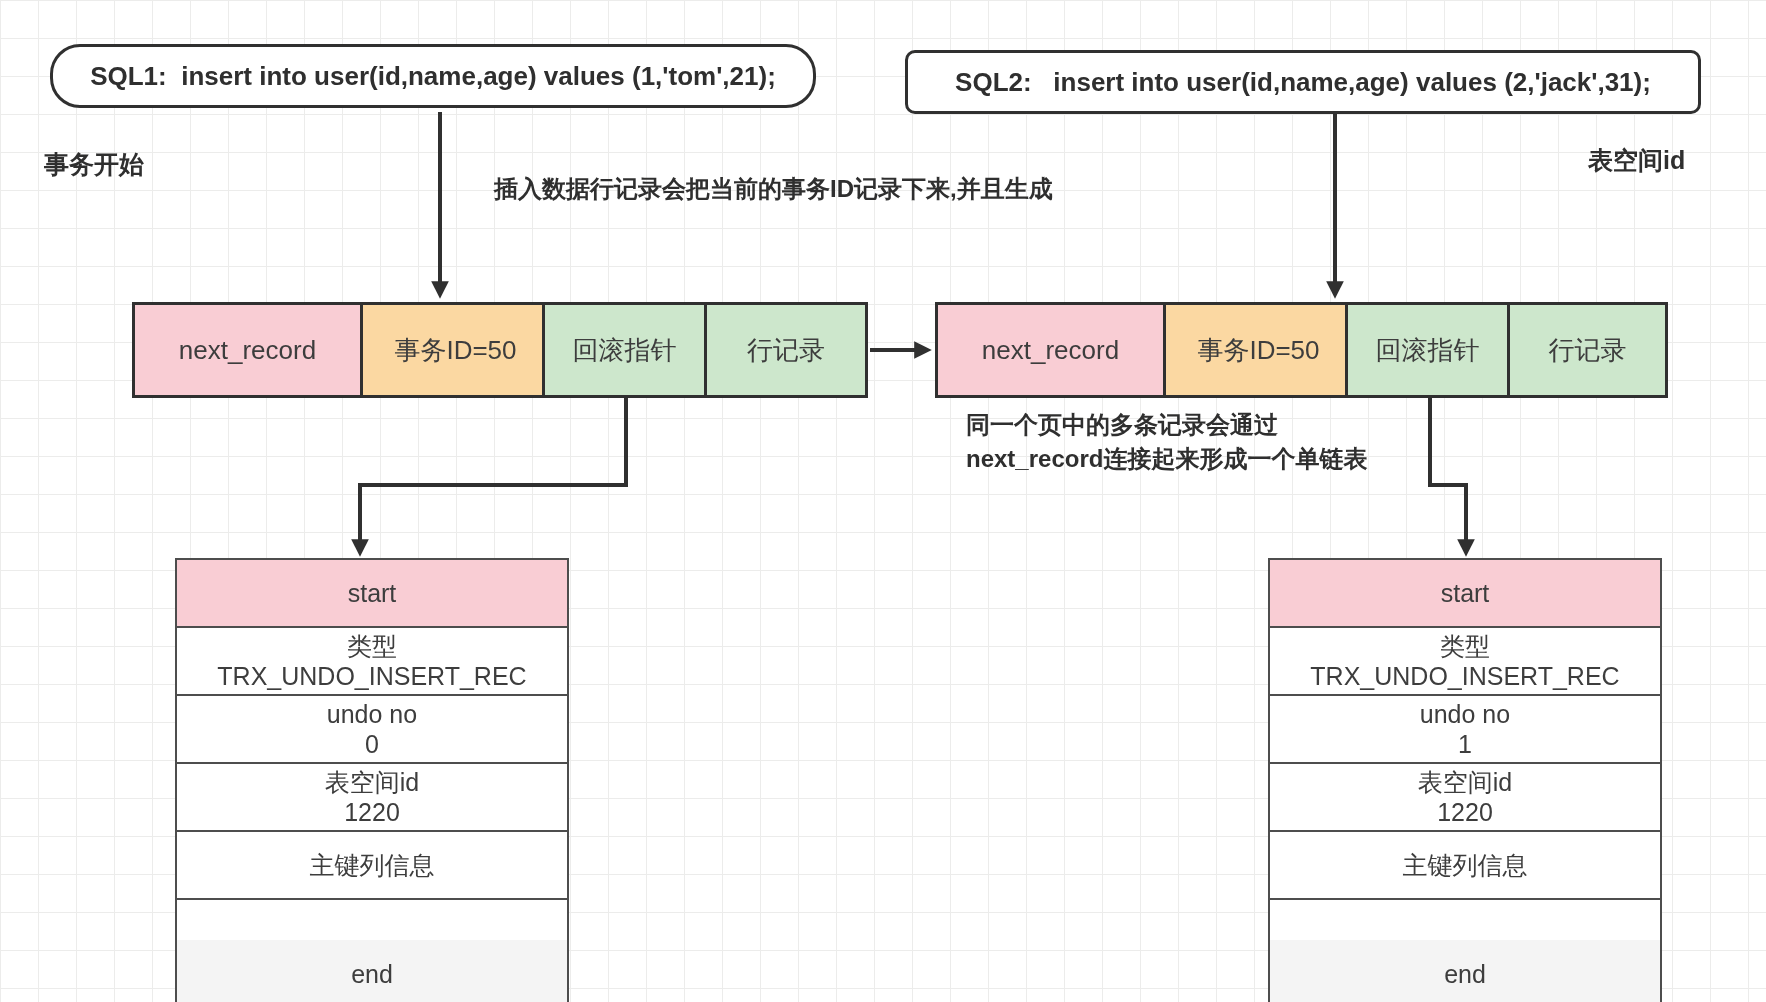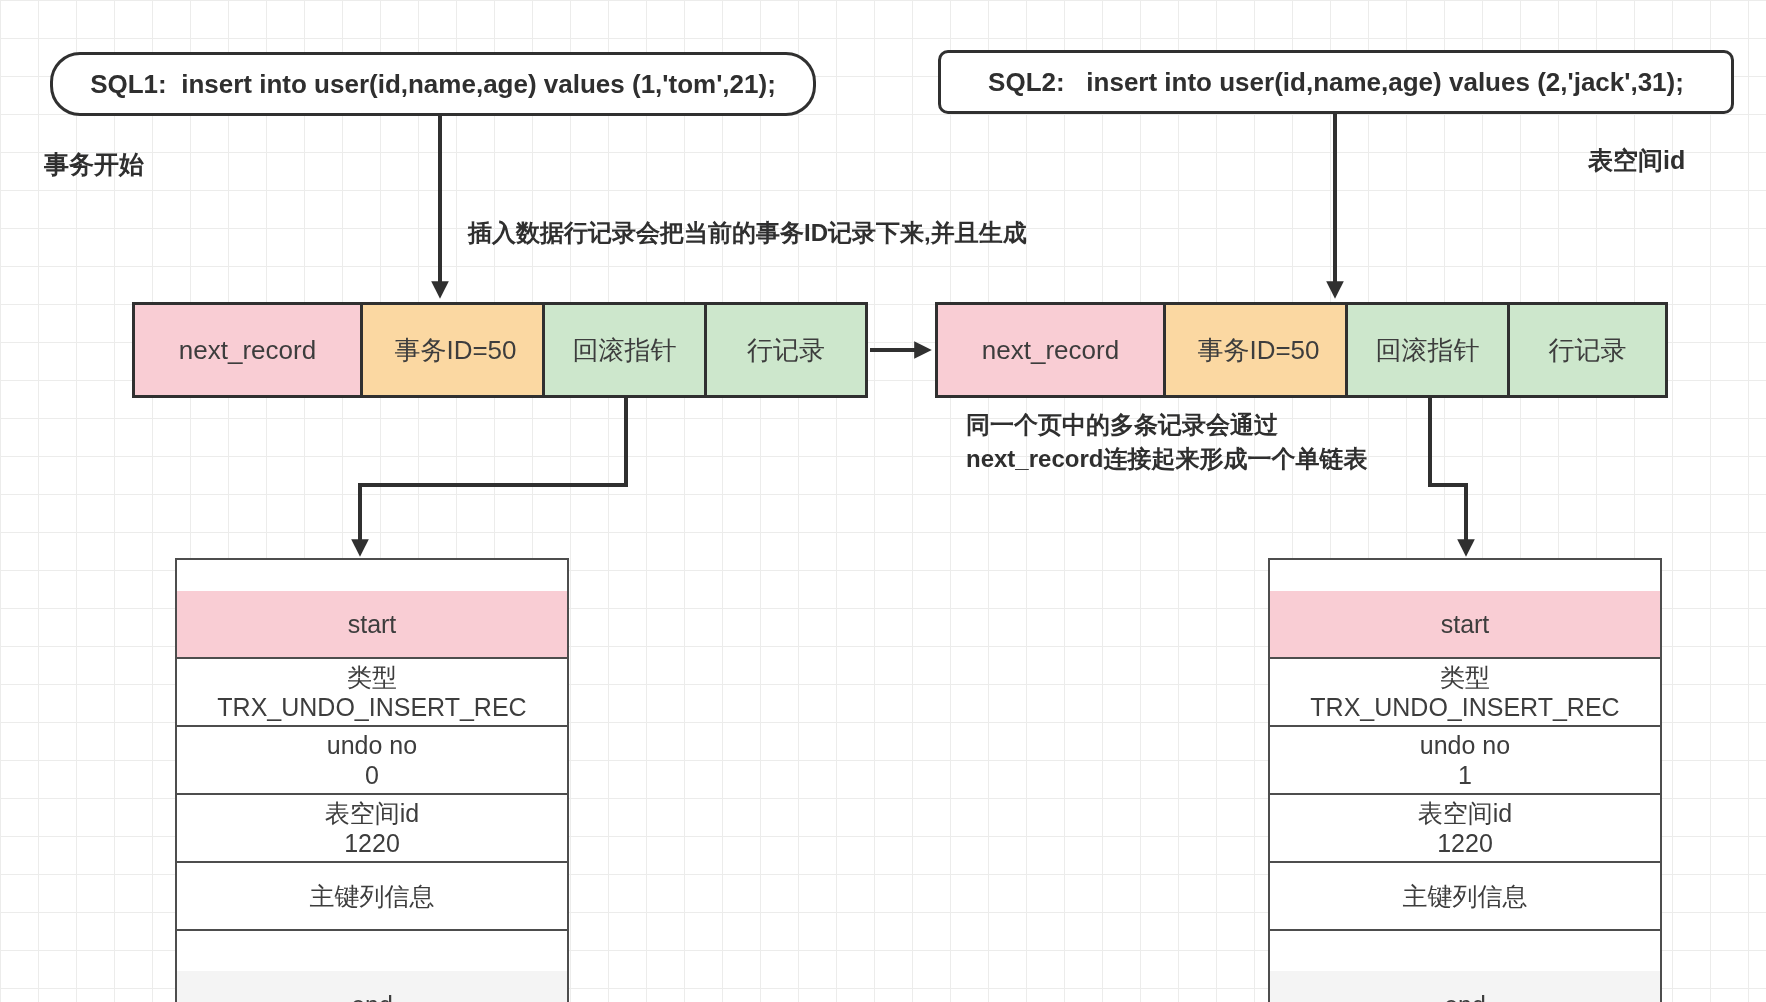--- a/index.html
+++ b/index.html
@@ -18,29 +18,29 @@
   svg.connectors path{fill:none;stroke:var(--line);stroke-width:4px;}
 
   
   .sql-box{
     position:absolute;height:58px;
     background:#fff;border:3px solid var(--line);border-radius:10px;
     display:flex;align-items:center;justify-content:center;
     font-weight:bold;font-size:26px;color:var(--text);
     white-space:pre;
   }
-  .sql1{left:50px;top:52px;width:760px;border-radius:30px;}
-  .sql2{left:938px;top:50px;width:790px;text-align:center;}
+  .sql1{left:50px;top:44px;width:760px;border-radius:30px;}
+  .sql2{left:905px;top:50px;width:790px;text-align:center;}
 
   
   .label{position:absolute;font-weight:bold;font-size:25px;color:var(--text);white-space:nowrap;}
   .txn-start{left:44px;top:148px;}
   .txn-end{left:1588px;top:144px;}
   .note{position:absolute;font-weight:bold;font-size:24px;line-height:34px;color:var(--text);white-space:nowrap;}
-  .note1{left:468px;top:172px;margin-top:44px;}
+  .note1{left:494px;top:172px;}
   .note2{left:966px;top:408px;}
 
   
   .record-row{
     position:absolute;top:302px;height:96px;
     display:flex;border:3px solid var(--line);box-sizing:border-box;
   }
   .row1{left:132px;width:736px;}
   .row2{left:935px;width:733px;}
   .cell{
@@ -68,21 +68,21 @@
   }
   .t1{left:175px;}
   .t2{left:1268px;}
   .trow{
     height:68px;box-sizing:border-box;
     border-bottom:2px solid var(--tborder);
     display:flex;flex-direction:column;align-items:center;justify-content:center;
     font-size:25px;line-height:30px;color:#3d3d3d;text-align:center;
   }
   .trow:last-child{border-bottom:none;}
-  .r-pink{background:var(--pink);margin-top:31px;}
+  .r-pink{background:var(--pink);}
   .r-gray{background:var(--gray);margin-top:40px;}
 </style>
 </head>
 <body>
 
 <div class="canvas">
 
   <svg class="connectors">
     <defs>
       <marker id="arrow" viewBox="0 0 20 20" refX="8" refY="10" markerUnits="userSpaceOnUse" markerWidth="22" markerHeight="22" orient="auto">

